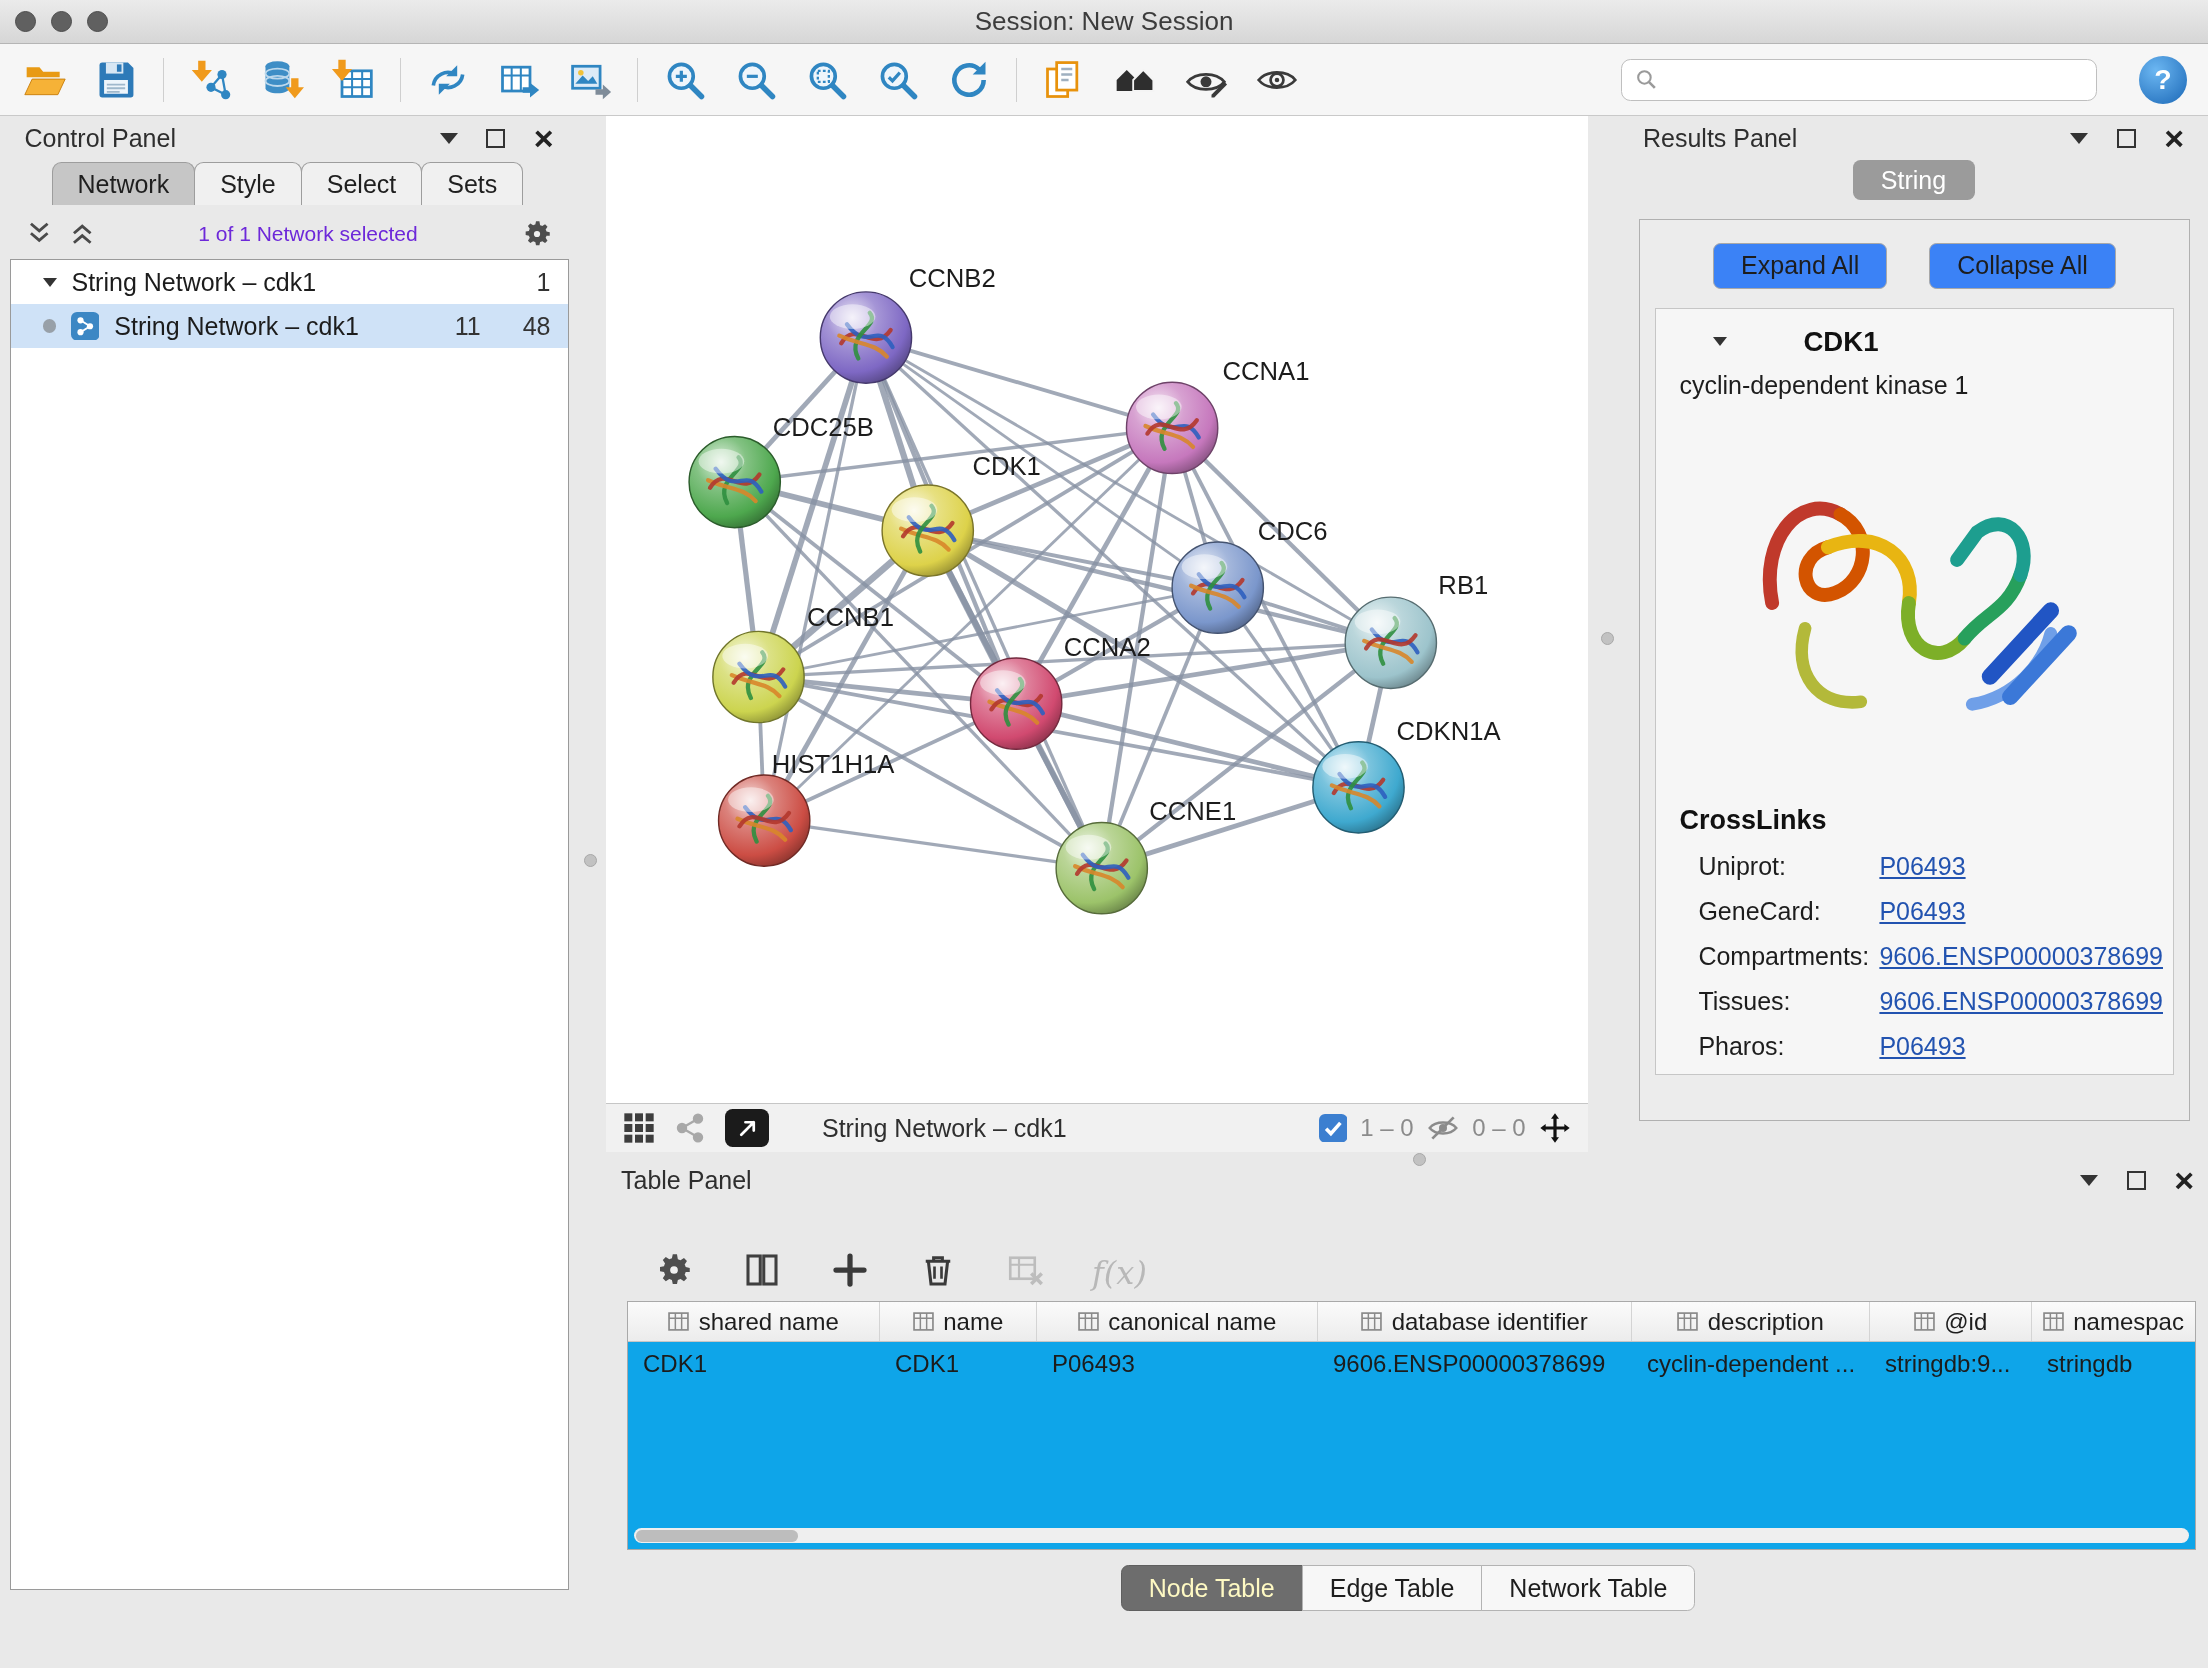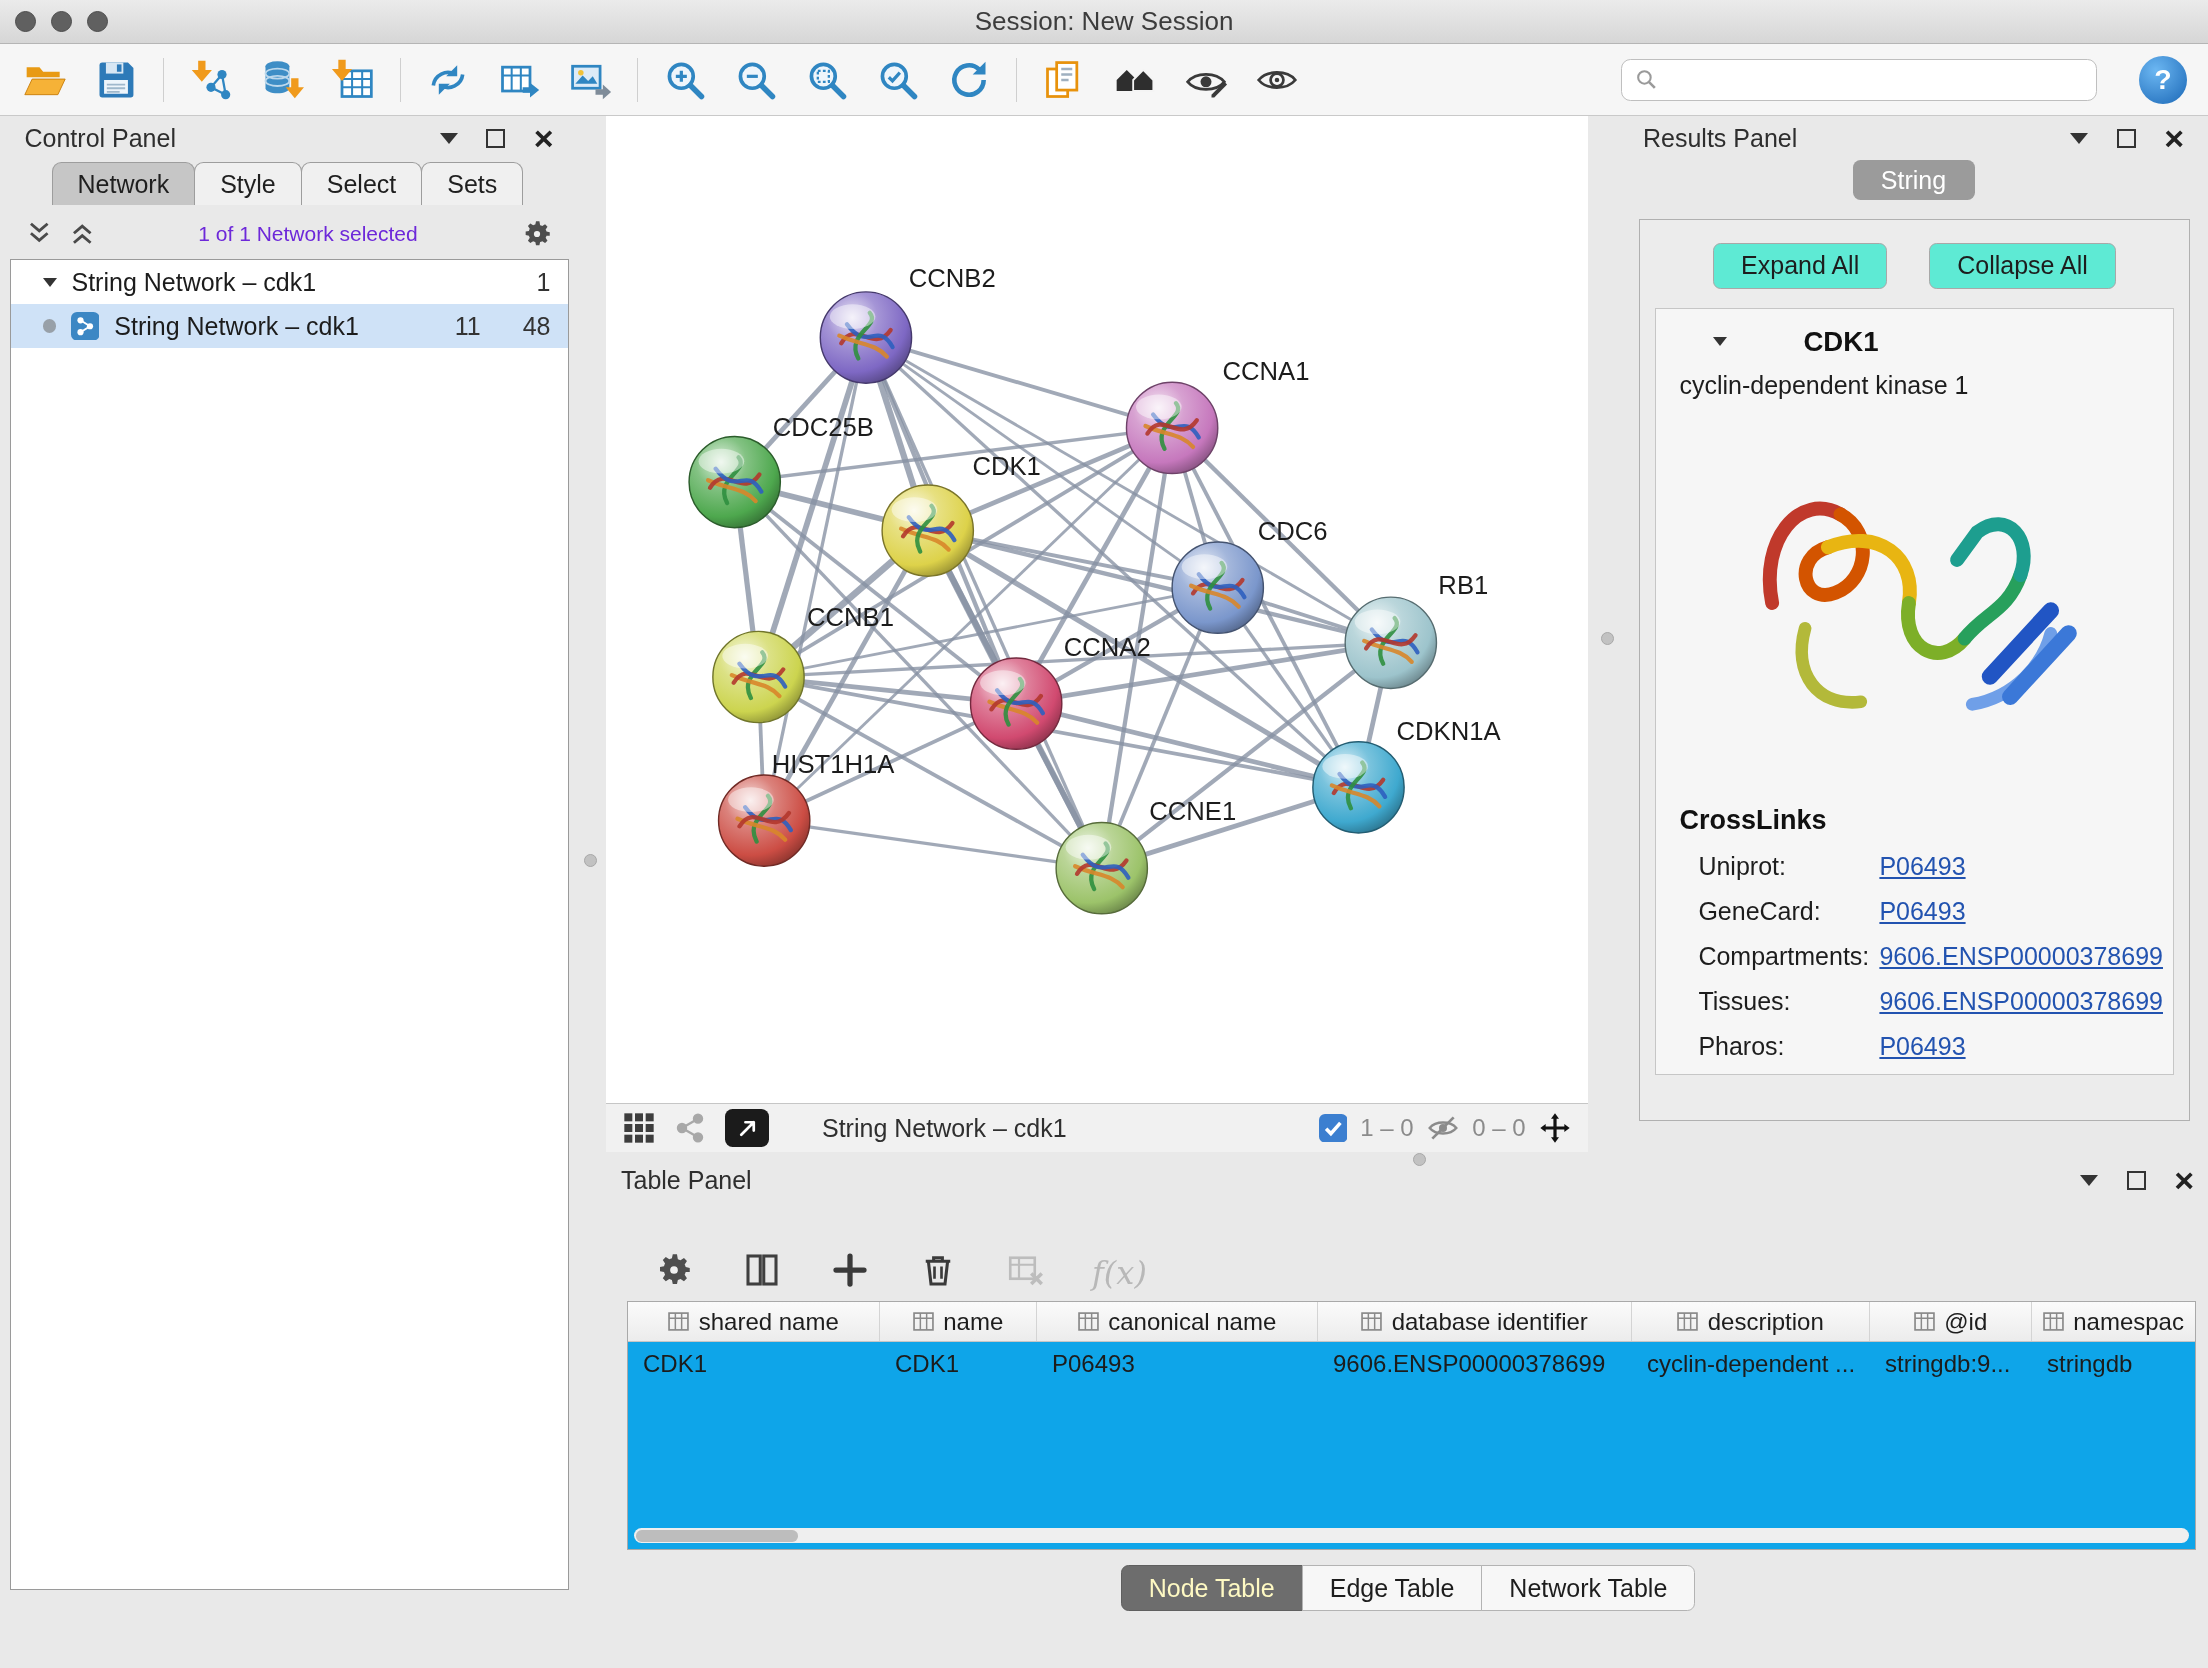--- a/index.html
+++ b/index.html
@@ -66,21 +66,21 @@
   .nt-count{font-size:24px;color:#8b8b8b}
   .checkbox{width:28.5px;height:28.5px}
   .checkbox svg{width:28.5px;height:28.5px}
   .splitter-dot{position:absolute;width:13.3px;height:13.3px;border-radius:50%;background:#c2c2c2;border:1px solid #a8a8a8}
 
   
   #results-panel{position:absolute;left:1628px;top:120px;width:571px;height:1033px}
   #rp-tab{position:absolute;top:40px;left:50%;transform:translateX(-50%);min-width:122px;height:40px;background:#9b9b9b;border-radius:7.6px;color:#fff;font-size:25px;display:flex;align-items:center;justify-content:center;padding:0 23px}
   #rp-box{position:absolute;left:11.4px;right:9.5px;top:99px;bottom:32px;border:1px solid #b0b0b0;background:#ececec;padding:15px}
   #rp-buttons{display:flex;justify-content:center;gap:42px;margin:7.6px 0 19px}
-  .rp-btn{padding:7.6px 27px;font-size:25px;background:#5eead4;border:1px solid #a8a8a8;border-radius:7.6px;color:#1d1d1d}
+  .rp-btn{padding:7.6px 27px;font-size:25px;background:#3b82f6;border:1px solid #a8a8a8;border-radius:7.6px;color:#1d1d1d}
   #rp-section{border:1px solid #c6c6c6;background:#f6f6f6;padding:7.6px 0 15px;height:calc(100% - 103px)}
   #rp-sec-header{display:flex;align-items:center;gap:76px;padding:9.5px 0 9.5px 57px}
   #rp-gene{font-size:27.6px;font-weight:bold;color:#111}
   #rp-desc{font-size:25px;color:#1d1d1d;padding-left:23px;margin-top:3.8px}
   #protein-img{width:380px;height:380px;margin:13.3px auto 5.7px}
   #rp-crosslinks{font-size:27px;font-weight:bold;color:#111;padding-left:23px;margin-top:11.4px}
   .link-row{display:grid;grid-template-columns:181px 1fr;padding-left:42px;margin-top:16px;font-size:25px;align-items:baseline}
   .link-row .lbl{color:#1d1d1d}
   .link-row .link{color:#2253b0;text-decoration:underline;overflow:hidden;white-space:nowrap}
 

